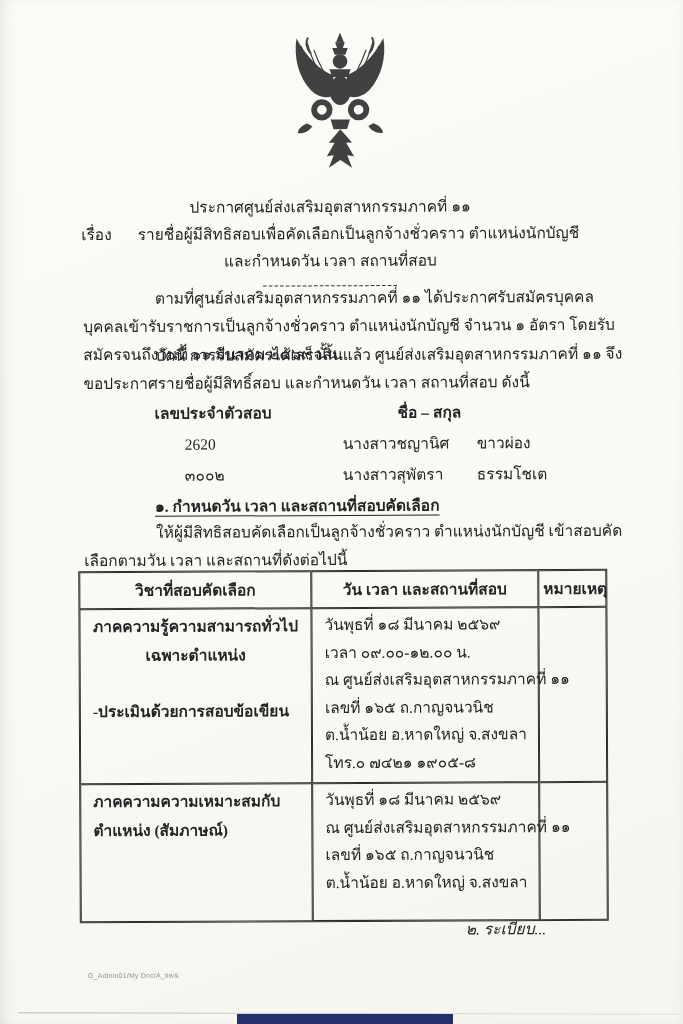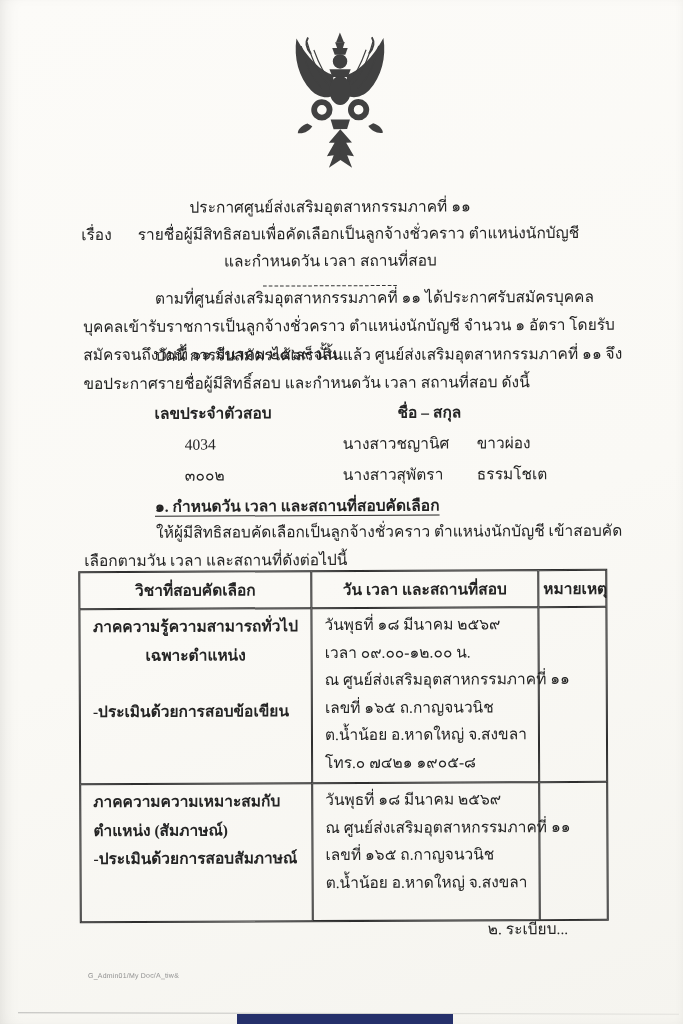--- a/index.html
+++ b/index.html
@@ -32,21 +32,21 @@
     position:absolute;left:78px;top:570px;width:527px;
     display:grid;grid-template-columns:232px 227px 68px;
     border:1.6px solid #2e2e2e;border-collapse:collapse;background:transparent;
   }
   .cell{border:0.9px solid #2e2e2e;padding:2px 12px 6px 12px;}
   .hcell{font-weight:bold;text-align:center;padding:3px 4px;line-height:29px;}
   .r1{min-height:145px;}
   .r2{min-height:128px;}
   .tline{min-height:27.5px;line-height:27.5px;white-space:nowrap;}
   .subject .tline{font-weight:bold;white-space:normal;}
-  .continuation{position:absolute;left:486px;top:916px;}
+  .continuation{position:absolute;left:464px;top:916px;font-style:italic;}
   .footer-note{position:absolute;left:86px;top:961px;font-size:7px;color:#8f8f8f;font-family:"Liberation Sans",sans-serif;letter-spacing:.2px;}
   .page-edge{position:absolute;left:18px;right:4px;top:1013px;height:1px;background:linear-gradient(90deg,#b9b9b7,#d8d8d4 70%,#e3e2de);transform:rotate(.12deg);}
   .navy-bar{position:absolute;left:237px;top:1014px;width:216px;height:10px;background:#25306b;}
   svg .ink{fill:#414141;}
   svg .ink-s{stroke:#414141;fill:none;}
 </style>
 </head>
 <body>
 
 <div class="page">
@@ -98,21 +98,21 @@
 
     <div class="para p1">ตามที่ศูนย์ส่งเสริมอุตสาหกรรมภาคที่ ๑๑  ได้ประกาศรับสมัครบุคคลบุคคลเข้ารับราชการเป็นลูกจ้างชั่วคราว ตำแหน่งนักบัญชี  จำนวน ๑ อัตรา โดยรับสมัครจนถึงวันที่ ๑๑ มีนาคม ๒๕๖๙ นั้น</div>
     <div class="para p2">บัดนี้ การรับสมัครได้เสร็จสิ้นแล้ว ศูนย์ส่งเสริมอุตสาหกรรมภาคที่ ๑๑ จึงขอประกาศรายชื่อผู้มีสิทธิ์สอบ และกำหนดวัน เวลา สถานที่สอบ  ดังนี้</div>
 
     <div class="applicants">
       <div class="app-row">
         <span class="c1 bold">เลขประจำตัวสอบ</span>
         <span class="c2 bold">ชื่อ – สกุล</span>
       </div>
       <div class="app-row">
-        <span class="c1n">4034</span>
+        <span class="c1n">2620</span>
         <span class="c2n">นางสาวชญานิศ</span>
         <span class="c3n">ขาวผ่อง</span>
       </div>
       <div class="app-row">
         <span class="c1n">๓๐๐๒</span>
         <span class="c2n">นางสาวสุพัตรา</span>
         <span class="c3n">ธรรมโชเต</span>
       </div>
     </div>
 
@@ -134,21 +134,20 @@
         <div class="tline">เวลา ๐๙.๐๐-๑๒.๐๐ น.</div>
         <div class="tline">ณ ศูนย์ส่งเสริมอุตสาหกรรมภาคที่ ๑๑</div>
         <div class="tline">เลขที่ ๑๖๕  ถ.กาญจนวนิช</div>
         <div class="tline">ต.น้ำน้อย  อ.หาดใหญ่  จ.สงขลา</div>
         <div class="tline">โทร.๐ ๗๔๒๑ ๑๙๐๕-๘</div>
       </div>
       <div class="cell r1"></div>
 
       <div class="cell r2 subject">
         <div class="tline" style="white-space:normal;line-height:29px;">ภาคความความเหมาะสมกับตำแหน่ง (สัมภาษณ์)</div>
-        <div class="tline">-ประเมินด้วยการสอบสัมภาษณ์</div>
       </div>
       <div class="cell r2">
         <div class="tline">วันพุธที่ ๑๘ มีนาคม ๒๕๖๙</div>
         <div class="tline">ณ ศูนย์ส่งเสริมอุตสาหกรรมภาคที่ ๑๑</div>
         <div class="tline">เลขที่ ๑๖๕  ถ.กาญจนวนิช</div>
         <div class="tline">ต.น้ำน้อย  อ.หาดใหญ่  จ.สงขลา</div>
       </div>
       <div class="cell r2"></div>
     </div>
 

